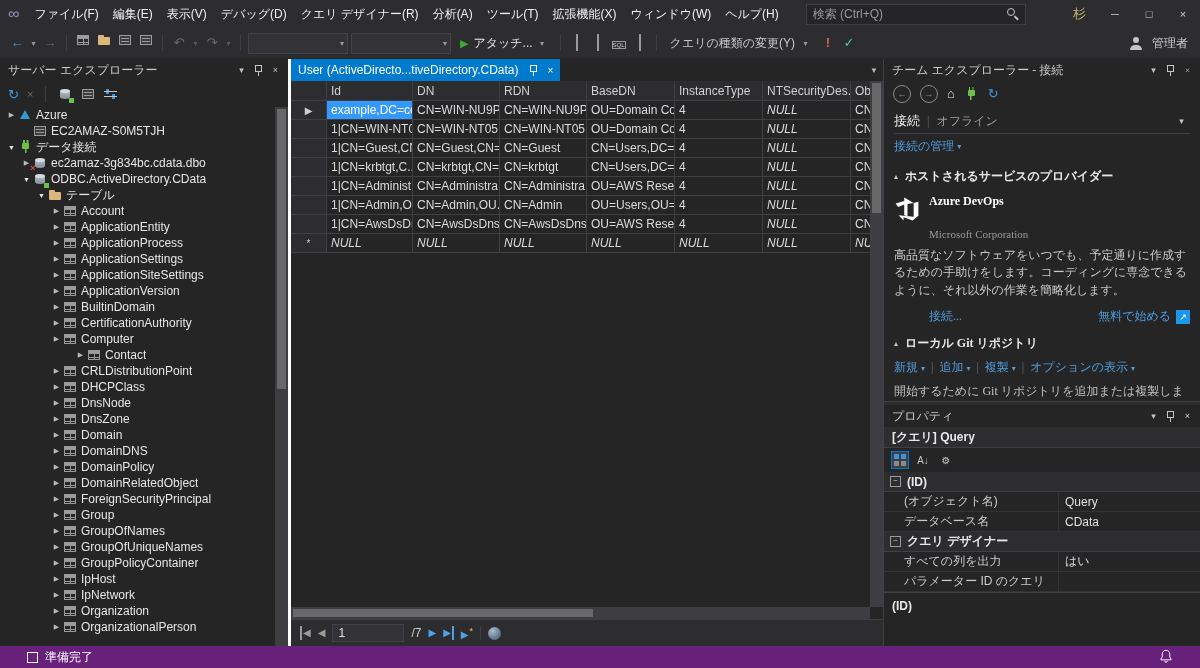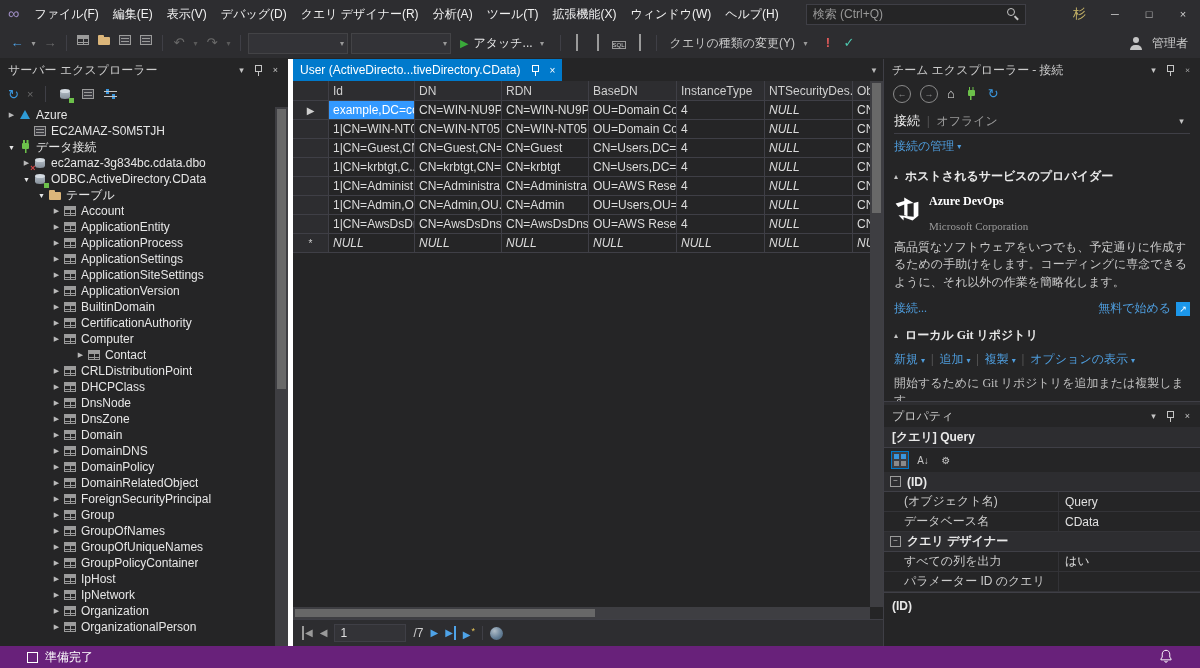--- a/index.html
+++ b/index.html
@@ -50,21 +50,21 @@
   .main{flex:1;min-height:0;display:flex;}
 
   
   .tool-title{height:22px;flex:none;display:flex;align-items:center;padding:0 4px 0 8px;color:#cccccc;background:#252526;white-space:nowrap;overflow:hidden;}
   .win-ico{width:17px;height:16px;line-height:16px;text-align:center;color:#c5c5c5;font-size:9px;flex:none;}
   .pinico{width:11px;height:14px;position:relative;flex:none;align-self:center;margin:0 3px;}
   .pinico::before{content:"";position:absolute;left:2px;top:2px;width:5px;height:5px;border:1px solid #c5c5c5;}
   .pinico::after{content:"";position:absolute;left:5px;top:8px;width:1px;height:5px;background:#c5c5c5;}
 
   
-  .left{width:288px;flex:none;background:#252526;border-right:5px solid #ffffff;display:flex;flex-direction:column;min-height:0;}
+  .left{width:288px;flex:none;background:#252526;border-right:3px solid #ffffff;display:flex;flex-direction:column;min-height:0;}
   .se-toolbar{height:26px;flex:none;display:flex;align-items:center;gap:8px;padding:0 8px;background:#252526;}
   .se-ref{color:#3a96dd;font-size:13px;}
   .se-stop{color:#6a6a6a;font-size:11px;}
   .tree-wrap{flex:1;min-height:0;display:flex;overflow:hidden;}
   .tree{flex:1;min-width:0;overflow:hidden;}
   .tree-row{height:16px;display:flex;align-items:center;white-space:nowrap;color:#e6e6e6;}
   .tree-arrow{width:13px;flex:none;text-align:center;font-size:7px;color:#b9b9b9;}
   .tree-arrow.exp{color:#e6e6e6;}
   .tree-label{margin-left:3px;overflow:hidden;}
 
@@ -141,23 +141,23 @@
   .te-pipe{color:#6a6a6a;}
   .te-status{color:#9a9a9a;}
   .te-link{color:#4e9ddd;}
   .te-caret{color:#4e9ddd;font-size:8px;margin-left:3px;}
   .te-manage{height:24px;display:flex;align-items:center;}
   .te-section{display:flex;align-items:center;gap:7px;margin-top:10px;font-weight:bold;color:#e8e8e8;}
   .sec-caret{font-size:8px;color:#c5c5c5;font-weight:normal;}
   .devops-card{display:flex;gap:9px;margin-top:9px;align-items:flex-start;}
   .devops-logo{flex:none;margin-top:2px;}
   .devops-name{font-weight:bold;color:#ffffff;}
-  .devops-co{color:#9a9a9a;font-size:11px;margin-top:11px;}
+  .devops-co{color:#9a9a9a;font-size:11px;margin-top:19px;}
   .te-desc{color:#c8c8c8;margin-top:7px;line-height:1.45;}
-  .te-actions{display:flex;align-items:center;margin-top:9px;}
+  .te-actions{display:flex;align-items:center;margin-top:9px;margin-left:35px;}
   .ext{display:inline-flex;align-items:center;justify-content:center;width:14px;height:14px;background:#1c97ea;color:#fff;font-size:9px;margin-left:5px;}
   .git-links{display:flex;align-items:center;gap:6px;margin-top:7px;white-space:nowrap;}
   .lsep{color:#6a6a6a;}
   .te-hint{color:#c0c0c0;margin-top:7px;}
   .splitter{height:3px;flex:none;background:#2d2d30;border-top:1px solid #3f3f46;}
 
   
   .props{flex:1;min-height:0;display:flex;flex-direction:column;}
   .props-objhdr{height:20px;flex:none;display:flex;align-items:center;padding:0 8px;font-weight:bold;color:#e8e8e8;background:#2d2d30;border-bottom:1px solid #3f3f46;}
   .props-toolbar{height:24px;flex:none;display:flex;align-items:center;gap:5px;padding:0 7px;}

